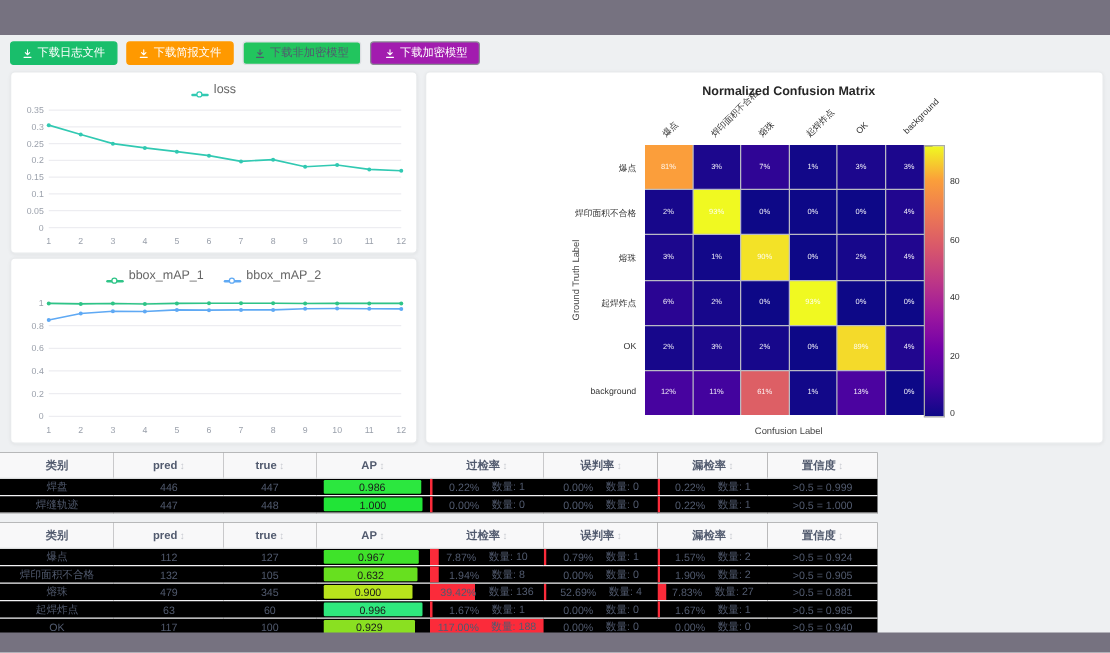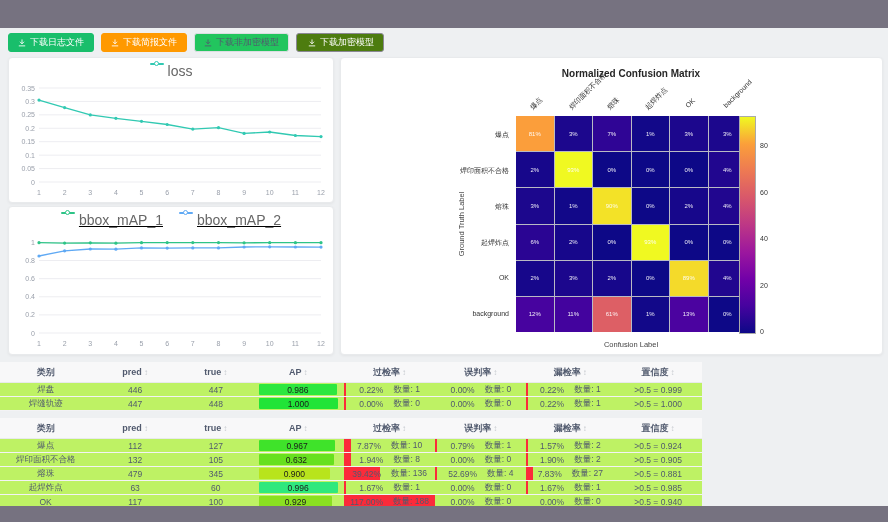--- a/index.html
+++ b/index.html
@@ -6,40 +6,40 @@
   body{width:888px;height:522px;overflow:hidden;font-family:"Liberation Sans",sans-serif;background:#eef0f2;}
   .stage{position:relative;width:888px;height:522px;background:#eef0f2;}
   .bar{position:absolute;left:0;width:888px;background:#767280;}
   .topbar{top:0;height:28px;}
   .bottombar{top:506px;height:16px;}
   .toolbar{position:absolute;left:8px;top:33px;display:flex;gap:7px;}
   .btn{display:inline-flex;align-items:center;gap:4px;height:19px;padding:0 9px;border-radius:3px;border:1px solid transparent;font-size:9px;font-family:inherit;cursor:pointer;line-height:1;}
   .btn.green{background:#19be6b;border-color:#19be6b;color:#fff;}
   .btn.orange{background:#ff9900;border-color:#ff9900;color:#fff;}
   .btn.white{background:#22c55e;border-color:#dcdee2;color:#515a6e;}
-  .btn.gray{background:#4d7c0f;border-color:#8a8894;color:#fff;padding-left:11px;}
+  .btn.gray{background:#a21caf;border-color:#8a8894;color:#fff;padding-left:11px;}
   .card{position:absolute;background:#fff;border:1px solid #e8eaec;border-radius:4px;box-shadow:0 1px 3px rgba(0,0,0,.05);}
   .card-loss{left:8px;top:57px;width:324px;height:144px;}
-  .card-map{left:8px;top:206px;width:324px;height:147px;text-decoration:underline;}
+  .card-map{left:8px;top:206px;width:324px;height:147px;}
   .card-cm{left:340px;top:57px;width:541px;height:296px;}
   .lg{display:flex;justify-content:center;align-items:center;gap:16px;height:18px;padding-top:4px;}
-  .lg-item{display:flex;align-items:flex-start;gap:4px;font-size:14px;color:#666;}
+  .lg-item{display:flex;align-items:flex-end;gap:4px;font-size:10px;color:#666;}
   .lg-line{width:14px;height:2px;border-radius:1px;position:relative;}
   .lg-ring{position:absolute;left:4px;top:-2px;width:3px;height:3px;border:1.5px solid;border-radius:50%;background:#fff;}
   .cm-title{position:absolute;left:290px;top:10px;transform:translateX(-50%);font-size:10px;font-weight:bold;color:#262626;white-space:nowrap;}
   .cm-xlabel{position:absolute;left:290px;top:282px;transform:translateX(-50%);font-size:7.5px;color:#444;}
   .cm-ylabel{position:absolute;left:120px;top:166px;transform:translate(-50%,-50%) rotate(-90deg);font-size:7.5px;color:#444;white-space:nowrap;}
   .cm-grid{position:absolute;left:175px;top:58px;width:230px;height:216px;display:grid;grid-template-columns:repeat(6,1fr);grid-template-rows:repeat(6,1fr);gap:1px;background:#b9bac4;}
   .cm-cell{display:flex;align-items:center;justify-content:center;font-size:6px;color:rgba(255,255,255,.92);}
   .cm-rowlab{position:absolute;left:0;width:168px;text-align:right;font-size:7px;color:#333;}
   .cm-collab{position:absolute;font-size:7px;color:#333;white-space:nowrap;transform:rotate(-45deg);transform-origin:0 100%;}
   .cm-cbar{position:absolute;left:398px;top:58px;width:15px;height:216px;border:1px solid #aaa;}
   .cm-ctick{position:absolute;font-size:7px;color:#333;}
   .tables{position:absolute;left:0;top:362px;width:888px;}
-  .tbl{width:702px;border-collapse:collapse;table-layout:fixed;background:#bef264;margin-bottom:7px;}
+  .tbl{width:702px;border-collapse:collapse;table-layout:fixed;background:#000000;margin-bottom:7px;}
   .tbl th{background:#f8f8f9;color:#515a6e;font-size:9px;font-weight:bold;height:18px;border-bottom:1px solid #e8eaec;}
   .tbl td{color:#515a6e;font-size:8.5px;height:13px;text-align:center;border-bottom:1px solid #f3f3f5;padding:0;}
   .sort{color:#c5c8ce;font-size:8px;margin-left:2px;}
   .ap-wrap{margin:0 6px;position:relative;height:11px;}
   .ap-bar{height:11px;border-radius:1px;display:flex;align-items:center;justify-content:center;font-size:8.5px;color:#1a1a1a;}
   .rate-wrap{position:relative;height:13px;display:flex;align-items:center;justify-content:center;gap:10px;overflow:hidden;}
   .rate-bar{position:absolute;left:0;top:0;bottom:0;background:#fb2b3a;}
   .rate-txt{position:relative;font-size:8.5px;color:#515a6e;}
   svg{display:block;}
 </style>

